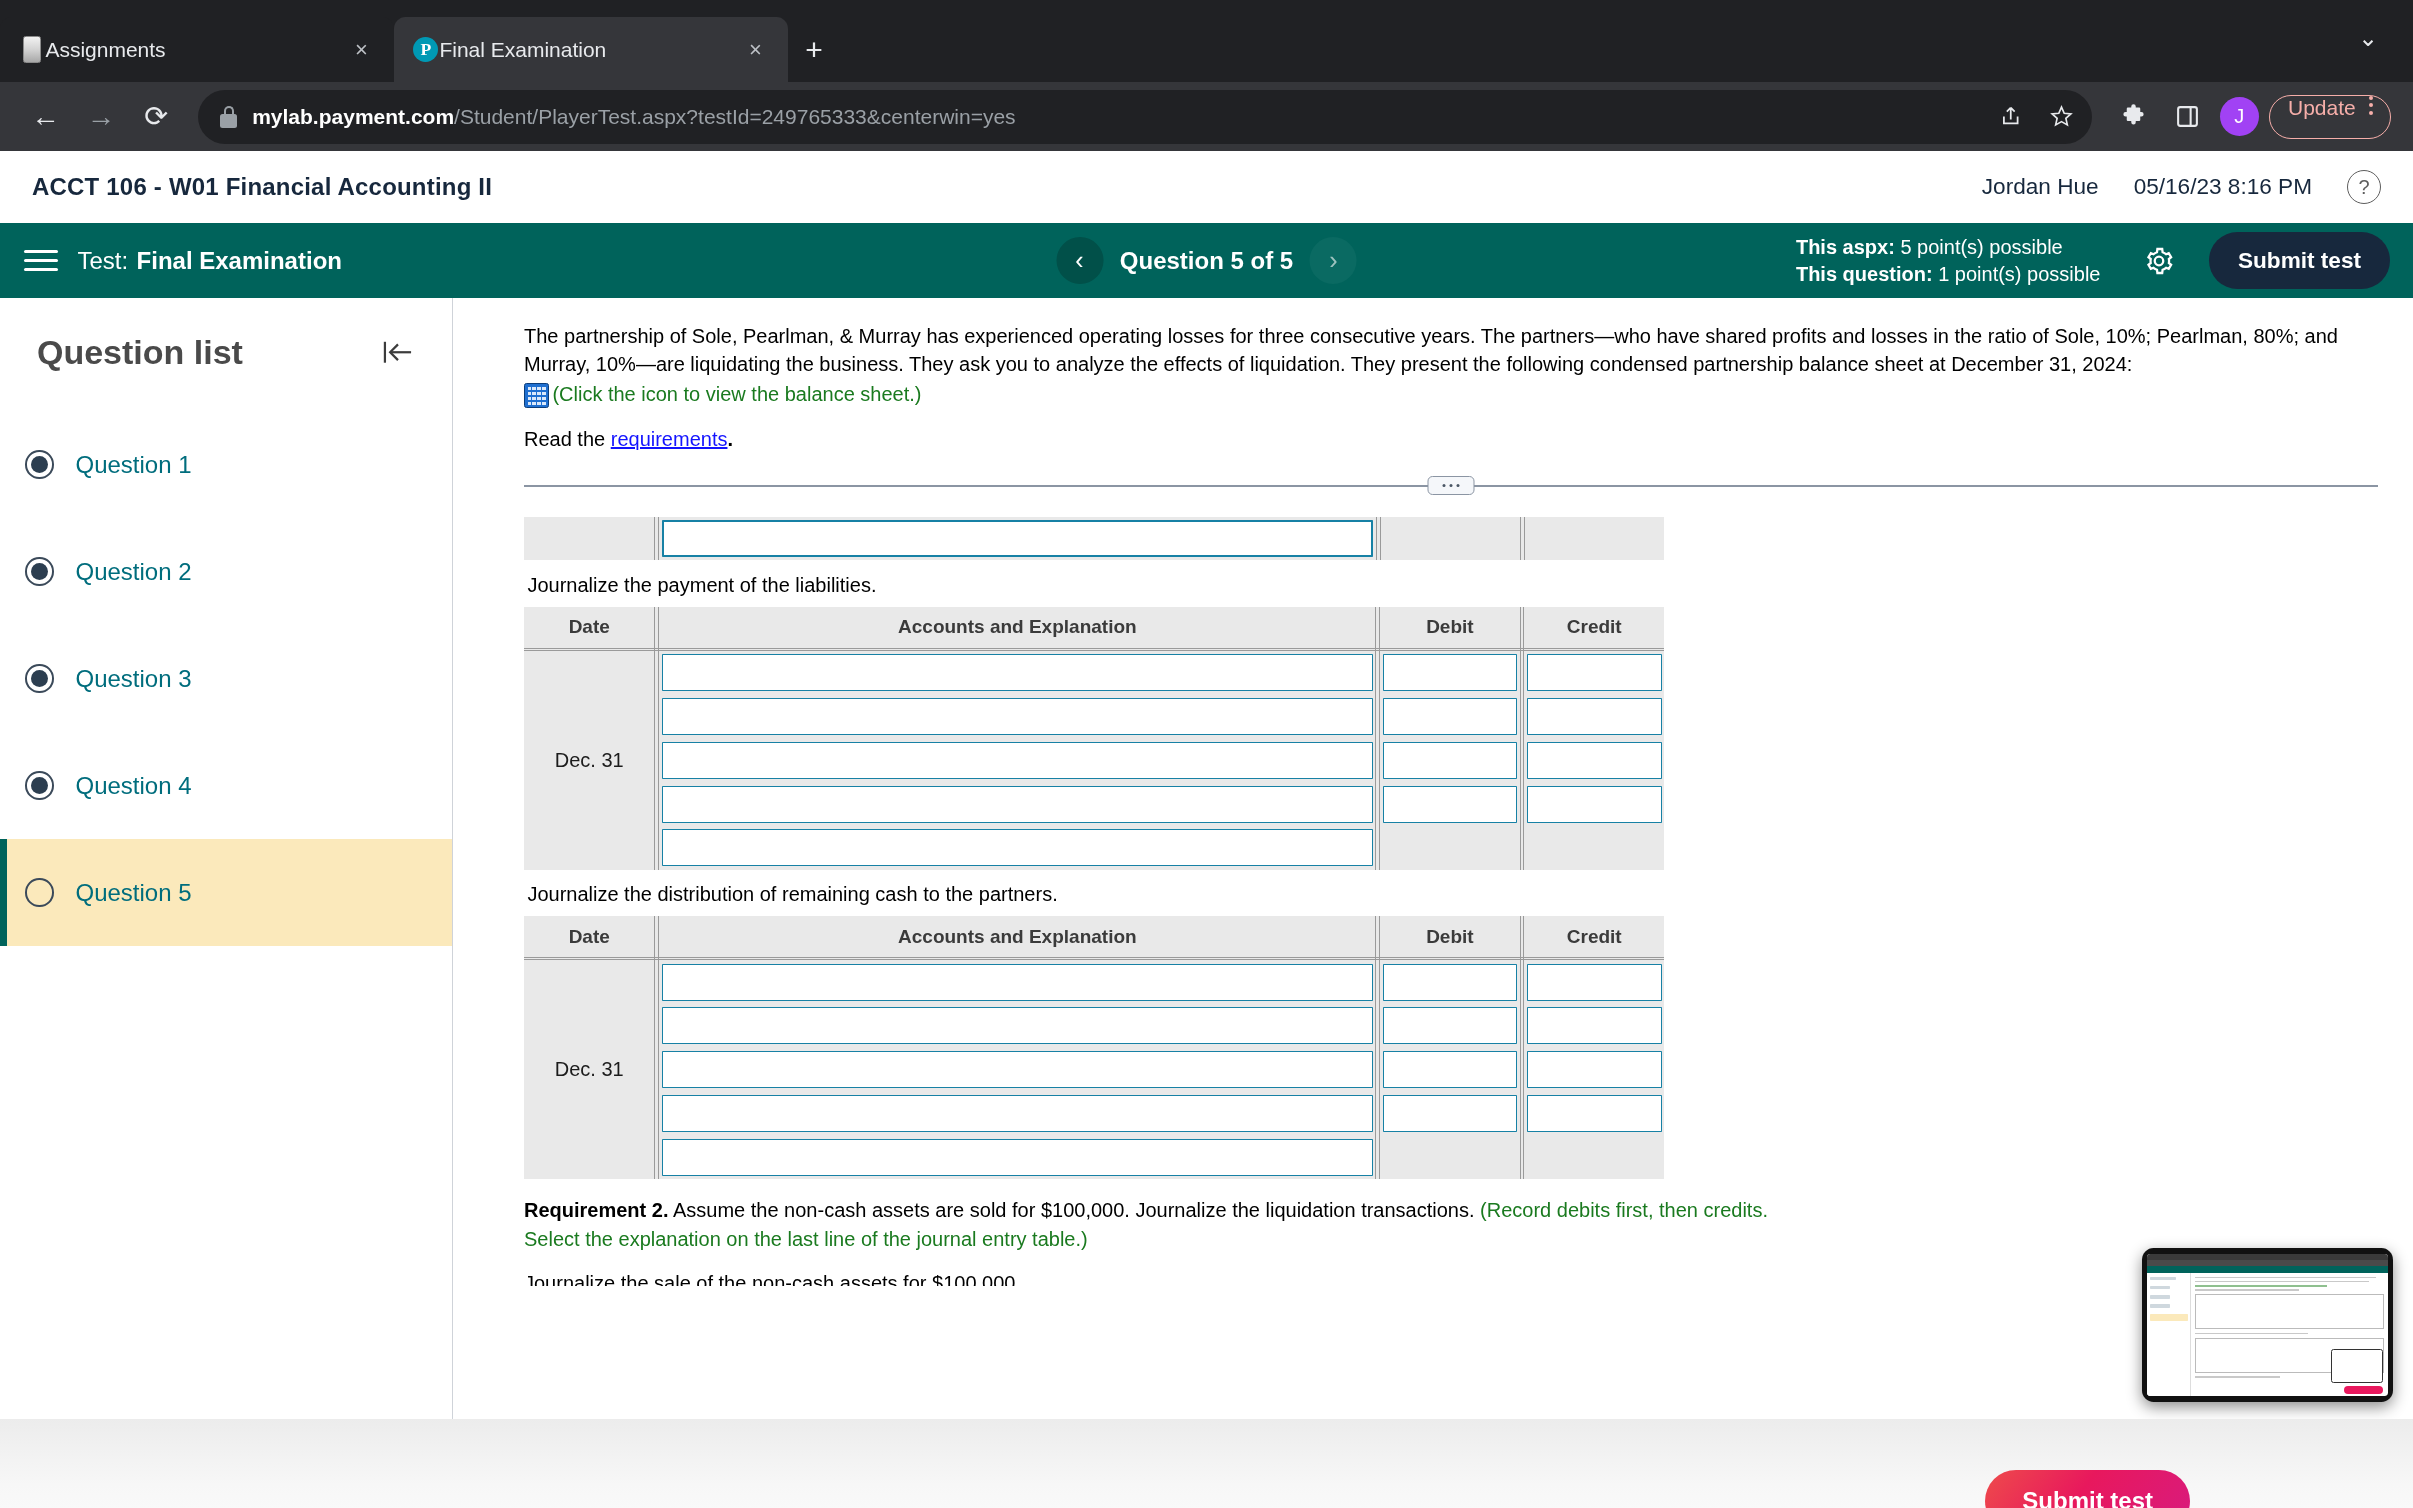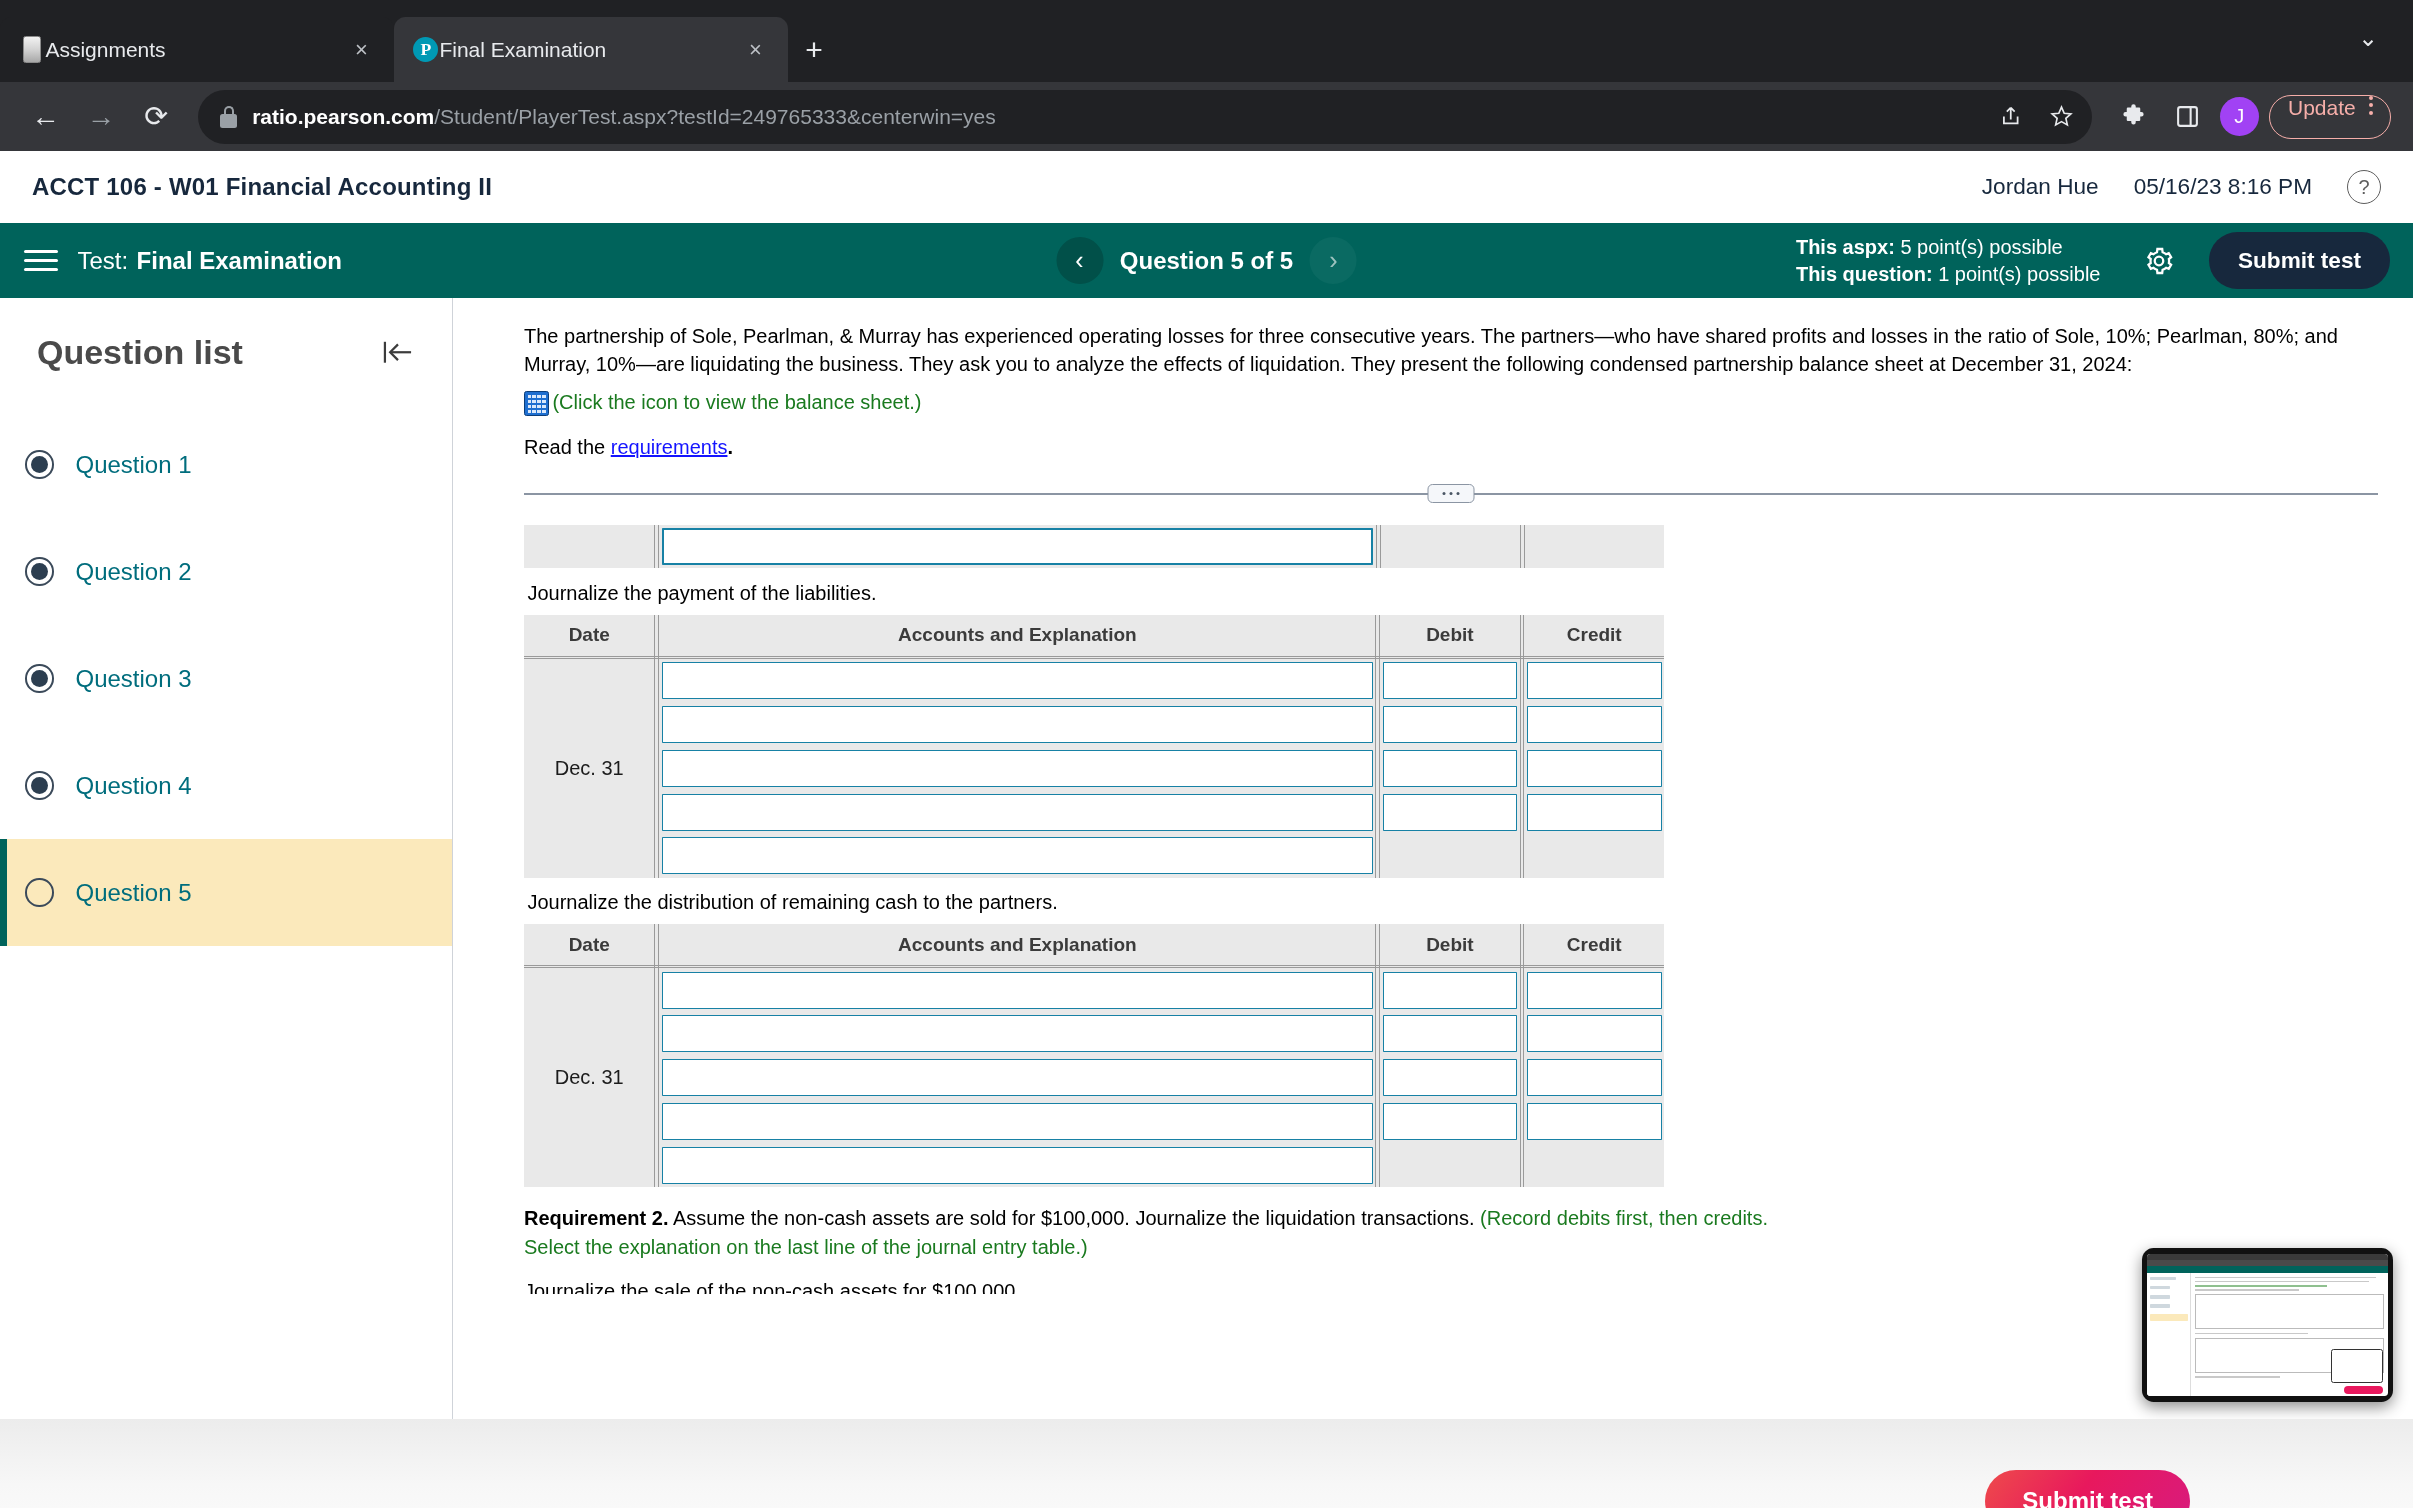--- a/index.html
+++ b/index.html
@@ -155,21 +155,21 @@
     content: ""; width: 17px; height: 17px; border-radius: 50%; background: #2c3e50;
   }
   .q-link { color: #006d7d; font-size: 24px; }
 
   
   .content {
     flex: 1; position: relative; overflow: hidden; background: #fff;
     padding: 23.5px 35px 0 27px;
   }
   .q-text { font-size: 20px; color: #000; line-height: 1.42; }
-  .balance-link-row { display: flex; align-items: flex-start; gap: 3.4px; margin-top: 13px; }
+  .balance-link-row { display: flex; align-items: flex-start; gap: 3.4px; margin-top: 5px; }
   .sheet-icon {
     width: 25px; height: 25px; background: #1f6fd0; border: 1.7px solid #0b3d7a;
     border-radius: 2.5px; display: grid; grid-template-columns: repeat(4,1fr);
     grid-template-rows: repeat(4,1fr); gap: 1.7px; padding: 2.5px; flex: 0 0 auto;
   }
   .sheet-icon i { background: #dbe9fb; display: block; }
   .green-link { color: #1a7a1f; font-size: 20px; }
   .read-req { margin-top: 20px; font-size: 20px; color: #000; }
   .read-req a { color: #1414ff; text-decoration: underline; }
   .read-req b { font-weight: bold; }
@@ -283,21 +283,21 @@
 
 <div class="browser-toolbar">
   <div class="nav-btn">←</div>
   <div class="nav-btn disabled">→</div>
   <div class="nav-btn">⟳</div>
   <div class="omnibox">
     <span class="lock-icon">
         <span class="shackle"></span>
         <span class="body"></span>
       </span>
-    <span class="url-text"><span class="host">ratio.pearson.com</span><span>/Student/PlayerTest.aspx?testId=249765333&amp;centerwin=yes</span></span>
+    <span class="url-text"><span class="host">mylab.payment.com</span><span>/Student/PlayerTest.aspx?testId=249765333&amp;centerwin=yes</span></span>
     <span class="omnibox-actions">
       <span class="icon-btn">
         <svg width="23.5" height="25" viewBox="0 0 24 24" fill="none" stroke="#e8eaed" stroke-width="1.8">
             <path d="M12 3v12M12 3l-4 4M12 3l4 4M5 12v7h14v-7"></path>
           </svg>
       </span>
       <span class="icon-btn">
         <svg width="25" height="25" viewBox="0 0 24 24" fill="none" stroke="#e8eaed" stroke-width="1.6">
             <path d="M12 3l2.6 5.9 6.4.6-4.8 4.3 1.4 6.3L12 16.9 6.4 20.1l1.4-6.3L3 9.5l6.4-.6z"></path>
           </svg>

